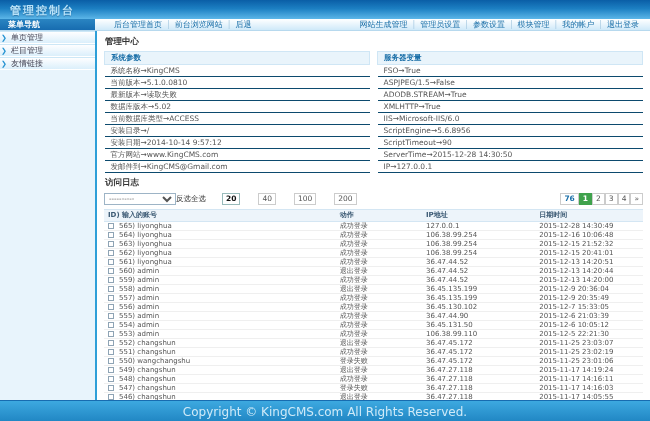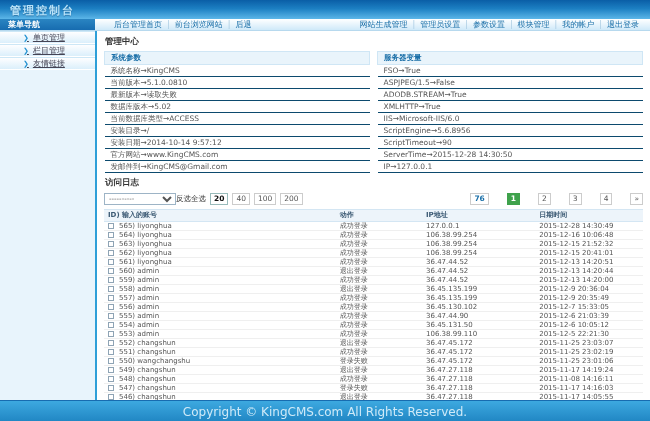--- a/index.html
+++ b/index.html
@@ -14,42 +14,42 @@
   
   .menubar { height:12px; display:flex; background:linear-gradient(180deg,#ffffff,#cfe9f9); border-bottom:1px solid #b7d9ee; font-size:8px; }
   .nav-label { width:95px; background:linear-gradient(180deg,#2a85c2,#176cb0); color:#fff; font-weight:bold; padding-left:8px; line-height:12px; flex:none; }
   .menubar-right { flex:1; display:flex; justify-content:space-between; padding:0 8px 0 16px; line-height:12px; }
   .links a { color:#1a6fa8; text-decoration:none; margin:0 3px; cursor:pointer; }
   .links .sep { color:#a8cbe2; margin:0 2px; }
 
   
   .content { display:flex; height:369px; }
   .sidebar { width:95px; flex:none; background:#e8f4fc; }
-  .side-item { height:13px; line-height:12px; padding-left:23px; font-size:8px; color:#445;
+  .side-item { height:13px; line-height:12px; padding-left:1px; font-size:8px; color:#445;
     background:linear-gradient(180deg,#fefeff 0%,#dbeffb 100%);
-    border-bottom:1px solid #ffffff; border-top:1px solid #cde7f6; cursor:pointer; white-space:nowrap;text-decoration:underline; }
+    border-bottom:1px solid #ffffff; border-top:1px solid #cde7f6; cursor:pointer; white-space:nowrap; }
   .side-item .arr { color:#2693d2; font-weight:bold; margin-right:4px; font-size:7px; }
 
   .main { flex:1; border-left:2px solid #2e9fd8; background:#fff; padding:4px 7px 0 7px; overflow:hidden; }
   .section-title { font-size:8.5px; font-weight:bold; color:#333; margin:1px 0 3px 1px; }
 
   
   .param-tables { display:flex; gap:7px; margin-bottom:4px; }
   .ptable { flex:1; border-collapse:collapse; font-size:7.5px; table-layout:fixed; }
   .ptable th { background:#e9f4fb; border:1px solid #cfe6f5; color:#1a6fa8; text-align:left; font-weight:bold; padding:2px 6px; line-height:8px; }
   .ptable td { border-bottom:1px solid #0c4a6e; color:#555; padding:1.5px 6px; line-height:8px; white-space:nowrap; overflow:hidden; }
 
   
   .controls { display:flex; align-items:center; font-size:7.5px; margin:2px 0 3px; height:14px; }
   .log-select { width:72px; height:12px; font-size:7px; border:1px solid #9db4c6; color:#555; background:#fff; font-family:inherit; }
   .ctl-link { color:#333; text-decoration:none; cursor:pointer; }
-  .sizes { display:flex; margin-left:4px; gap:4px; }
+  .sizes { display:flex; margin-left:16px; gap:18px; }
   .size-box { border:1px solid #ccc; background:#fff; padding:0 3px; color:#555; text-decoration:none; min-width:9px; text-align:center; line-height:10px; cursor:pointer; }
   .size-box.active { font-weight:bold; color:#111; border-color:#9bb; }
-  .pager { display:flex; margin-left:auto; gap:18px;align-items:center; }
+  .pager { display:flex; margin-left:auto; gap:0;align-items:center; }
   .page-box { border:1px solid #ccc; background:#fff; padding:0 3px; color:#555; text-decoration:none; min-width:8px; text-align:center; line-height:10px; cursor:pointer; }
   .page-box.total { color:#1a6fa8; font-weight:bold; }
   .page-box.current { background:#3fa24c; border-color:#3fa24c; color:#fff; font-weight:bold; }
 
   
   .logtable { width:100%; border-collapse:collapse; font-size:7px; table-layout:fixed; }
   .logtable th { background:#edf4fa; border-top:1px solid #d4e6f3; border-bottom:1px solid #d4e6f3; color:#3c5a74; font-weight:bold; text-align:left; padding:2px 4px; line-height:7px; }
   .logtable td { border-bottom:1px solid #efefef; color:#555; padding:1px 4px; line-height:6px; height:9px; white-space:nowrap; overflow:hidden; }
   .cb { display:inline-block; width:6px; height:6px; border:1px solid #8fa4b5; background:#fff; margin-right:5px; vertical-align:-1px; cursor:pointer; }
 
@@ -296,21 +296,21 @@
             <tr>
               <td><span class="cb"></span><span>549) changshun</span></td>
               <td>退出登录</td>
               <td>36.47.27.118</td>
               <td>2015-11-17 14:19:24</td>
             </tr>
             <tr>
               <td><span class="cb"></span><span>548) changshun</span></td>
               <td>成功登录</td>
               <td>36.47.27.118</td>
-              <td>2015-11-08 14:16:11</td>
+              <td>2015-11-17 14:16:11</td>
             </tr>
             <tr>
               <td><span class="cb"></span><span>547) changshun</span></td>
               <td>登录失败</td>
               <td>36.47.27.118</td>
               <td>2015-11-17 14:16:03</td>
             </tr>
             <tr>
               <td><span class="cb"></span><span>546) changshun</span></td>
               <td>退出登录</td>

